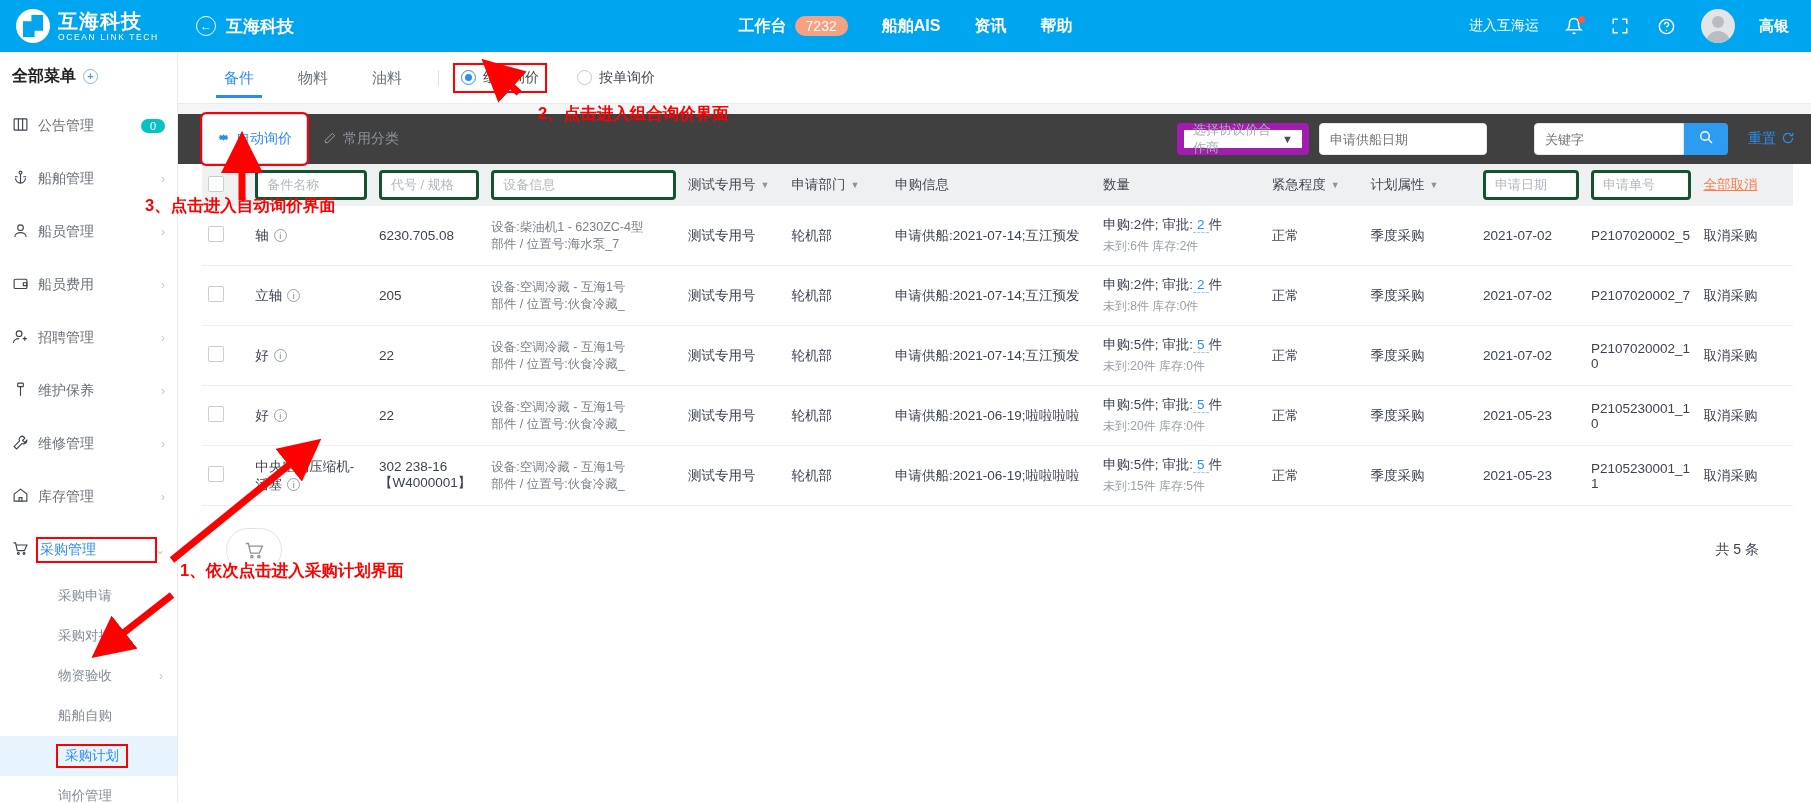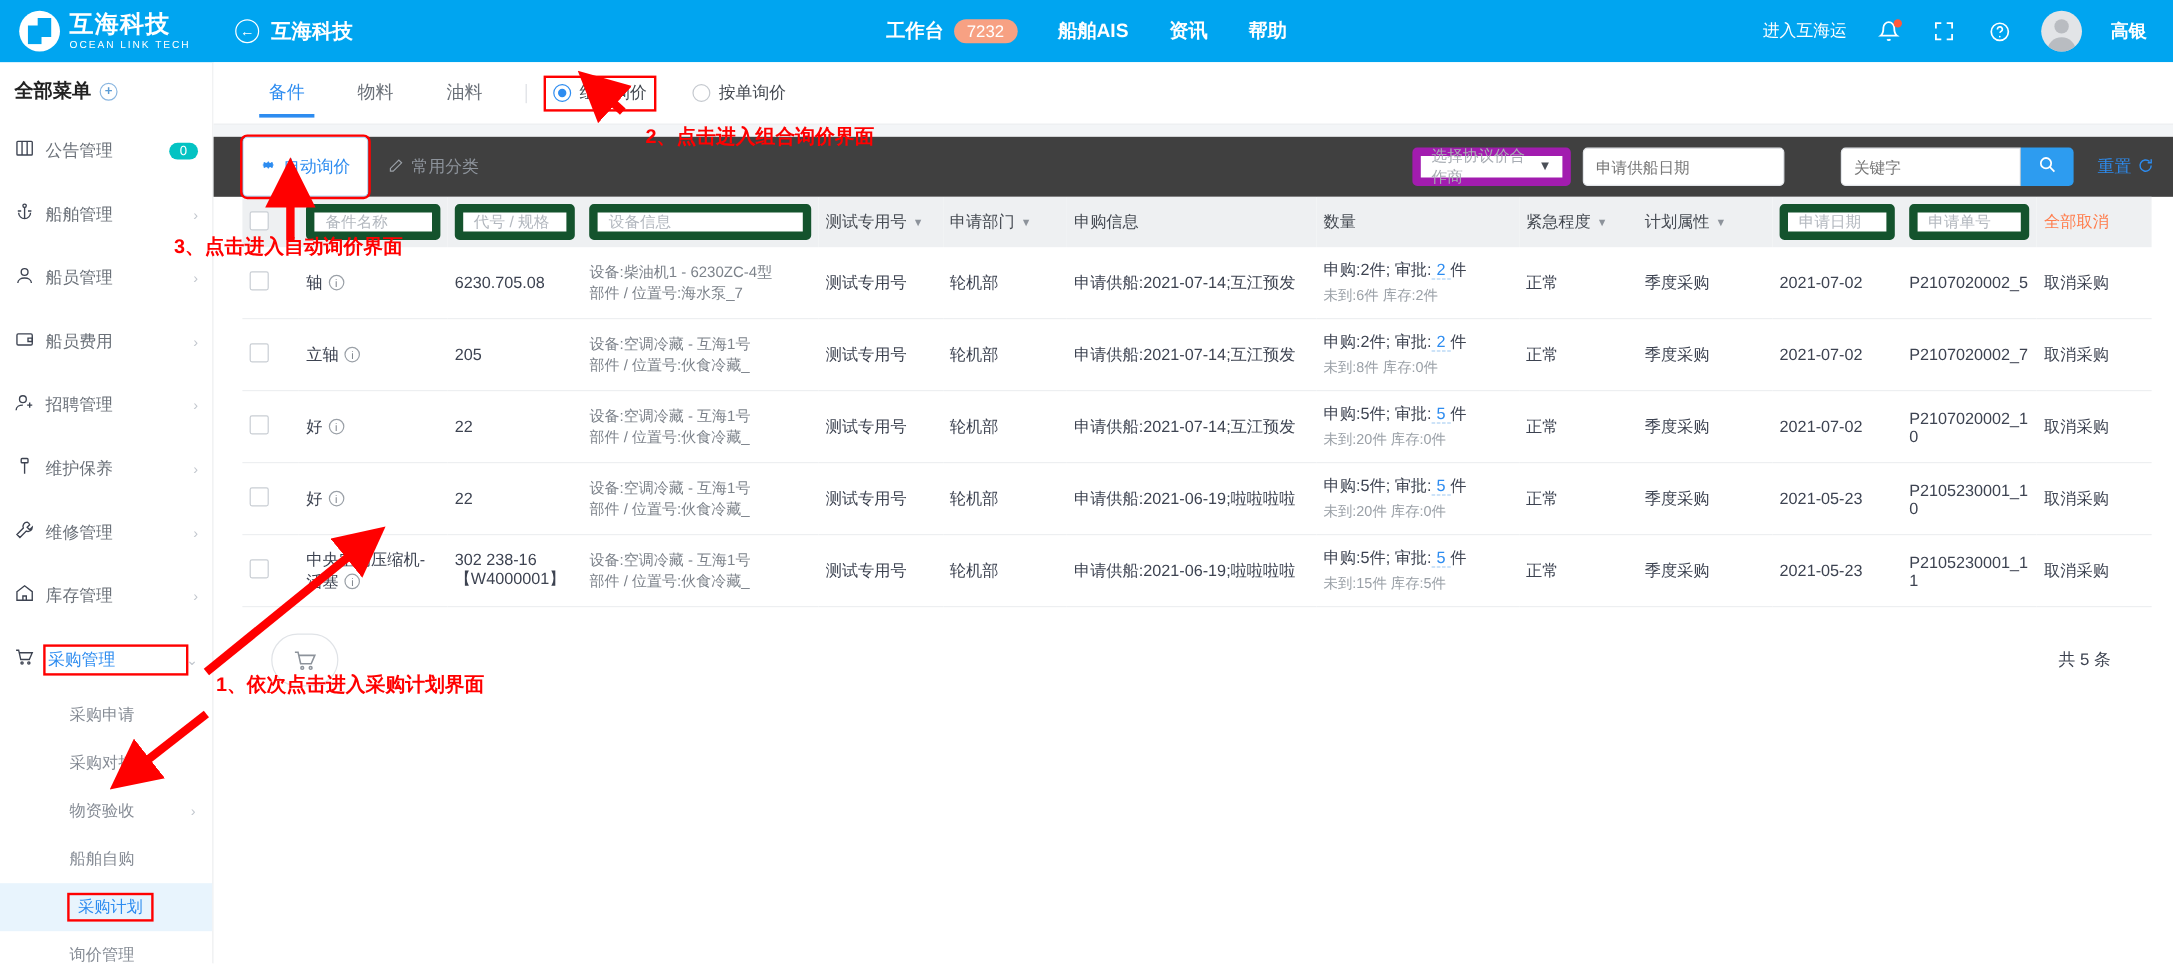--- a/index.html
+++ b/index.html
@@ -130,26 +130,26 @@
   .reset-link { display:flex; align-items:center; gap:5px; color:#2d8cf0; font-size:14px; margin-left:10px; cursor:pointer;}
 
   
   .tbl-wrap { padding: 0 18px 0 24px; }
   table.grid { width: 100%; border-collapse: collapse; table-layout: fixed; }
   table.grid thead th {
     background: #eef0f2; height: 42px; font-size: 13.5px; color: #454a52; font-weight: normal;
     text-align: left; padding: 0 6px; vertical-align: middle;
   }
   .th-inp {
-    display:inline-flex; align-items:center; height:30px; border:7px solid #14532d; border-radius:4px;
+    display:inline-flex; align-items:center; height:30px; border:3px solid #14532d; border-radius:4px;
     background:#fff; padding: 0 9px; color:#b3b8bf; font-size:13px; width: 100%;
   }
   .th-sort { display:inline-flex; align-items:center; gap:5px; }
   .caret { font-size: 9px; color:#8d939b; }
-  .th-cancel-all { color:#ff7d4d; }
+  .th-cancel-all { color:#ff7d4d;text-decoration:underline; }
 
   table.grid tbody td {
     border-bottom: 1px solid #edeff1; padding: 10px 6px; font-size: 13.5px; color: #3d4351;
     vertical-align: middle; height: 48px;
   }
   .cell-sub { color:#7c828a; font-size: 12.5px; }
   .info-i {
     display:inline-flex; align-items:center; justify-content:center;
     width:13px; height:13px; border:1px solid #9aa0a7; border-radius:50%;
     font-size:9px; color:#7c828a; margin-left:5px; vertical-align: 1px;

